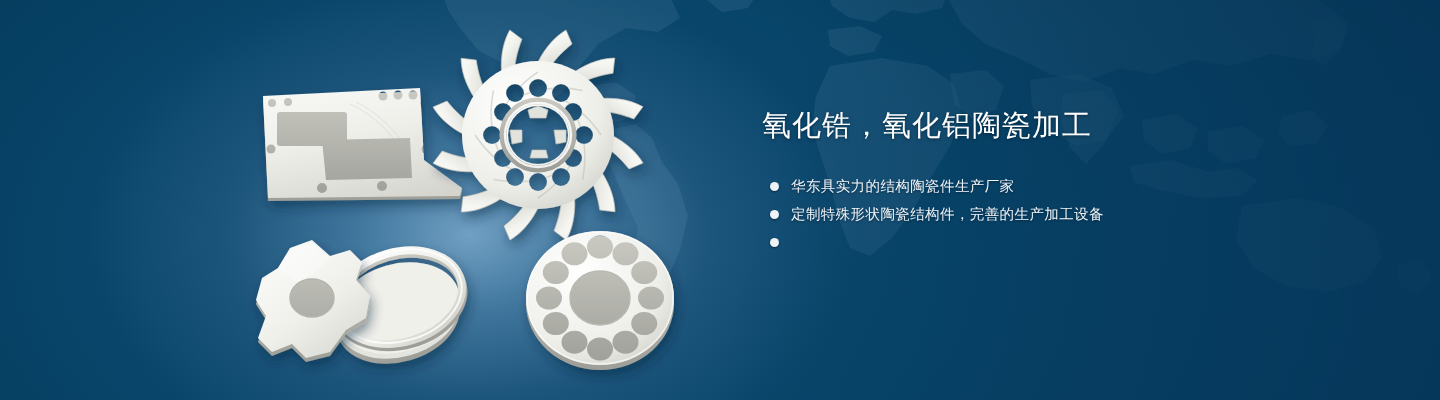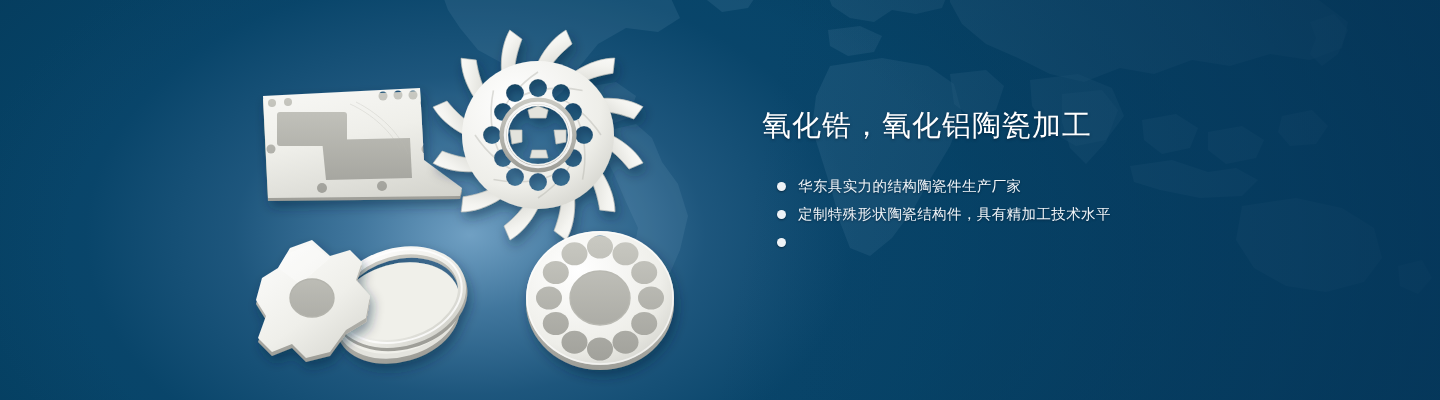--- a/index.html
+++ b/index.html
@@ -87,21 +87,21 @@
     font-size: 29px;
     line-height: 1.2;
     font-weight: normal;
     letter-spacing: 1px;
     color: #ffffff;
     text-shadow: 0 1px 3px rgba(0,20,40,0.55);
     white-space: nowrap;
   }
   .bullets {
     list-style: none;
-    margin: 15px;
+    margin: 8px;
     padding: 0;
     margin-top: 33px;
     font-family: Liberation Mono, monospace;
   }
   .bullet {
     display: flex;
     align-items: center;
     height: 22px;
     margin-bottom: 6px;
   }
@@ -402,21 +402,21 @@
   <div class="copy">
     <h1 class="headline">氧化锆，氧化铝陶瓷加工</h1>
 
     <ul class="bullets">
       <li class="bullet">
         <span class="dot"></span>
         <span class="bullet-text">华东具实力的结构陶瓷件生产厂家</span>
       </li>
       <li class="bullet">
         <span class="dot"></span>
-        <span class="bullet-text">定制特殊形状陶瓷结构件，具有精加工技术水平</span>
+        <span class="bullet-text">定制特殊形状陶瓷结构件，完善的生产加工设备</span>
       </li>
       <li class="bullet">
         <span class="dot"></span>
       </li>
     </ul>
   </div>
 
 </div>
 
 </body></html>

